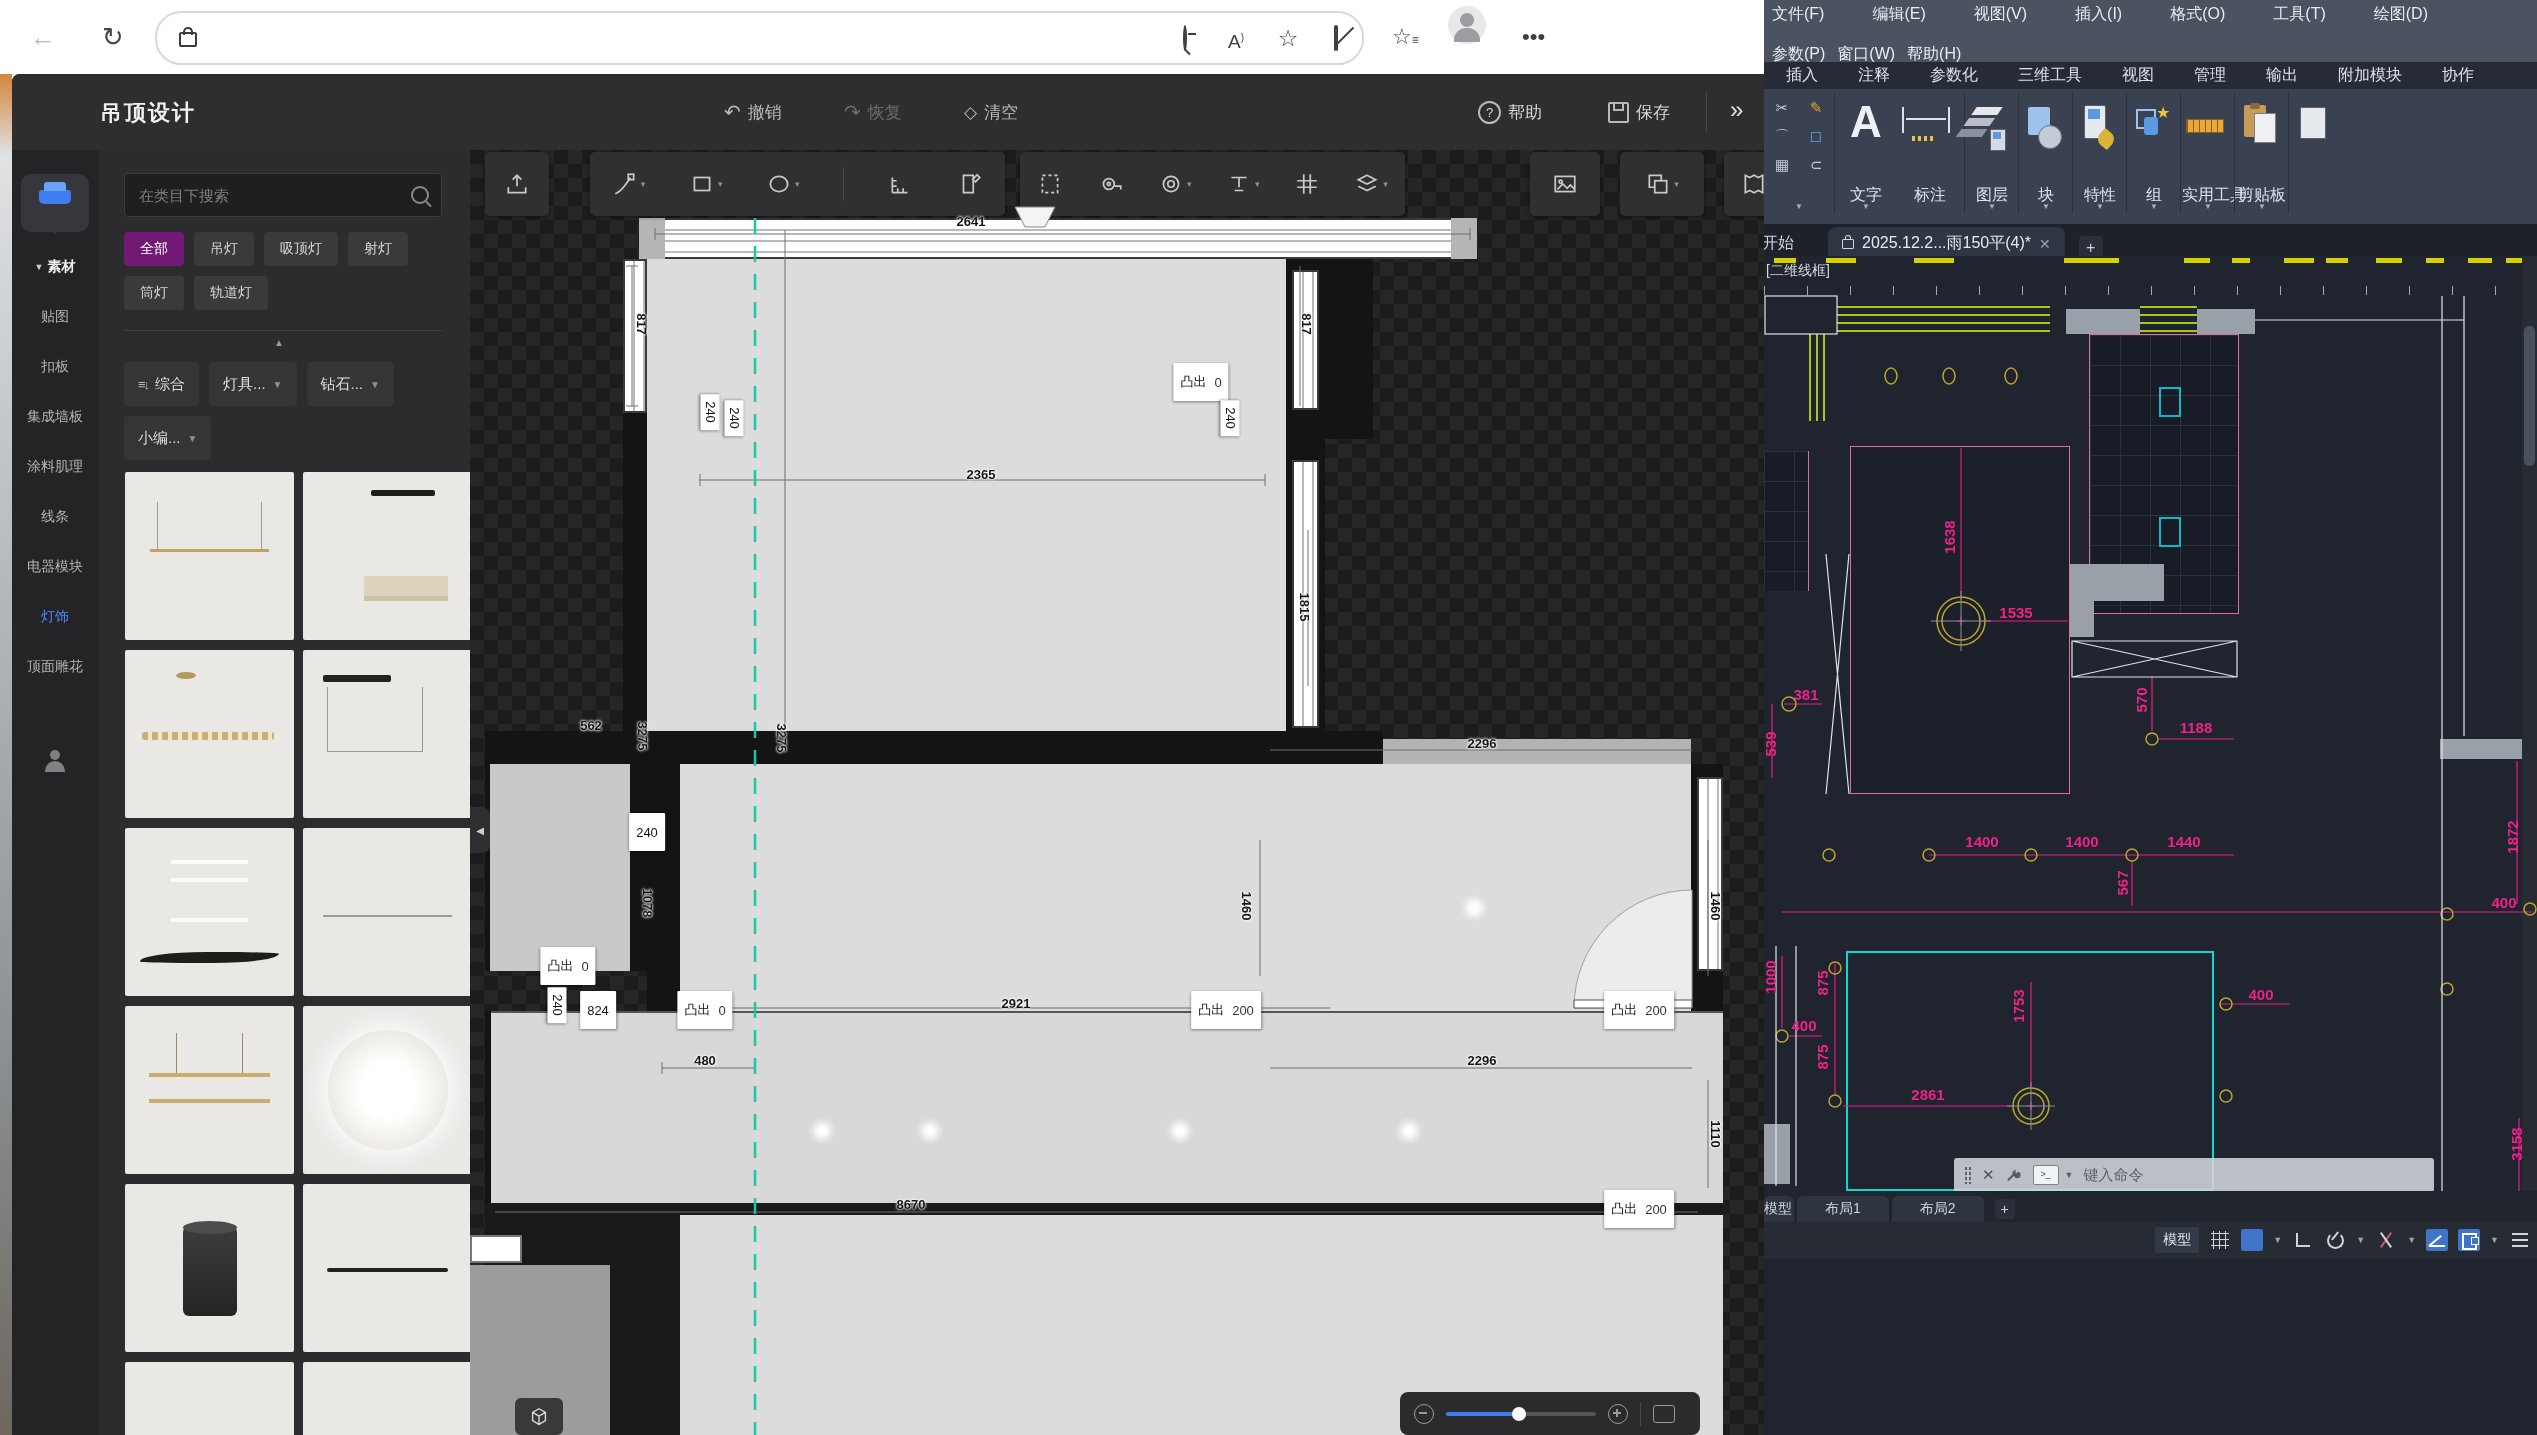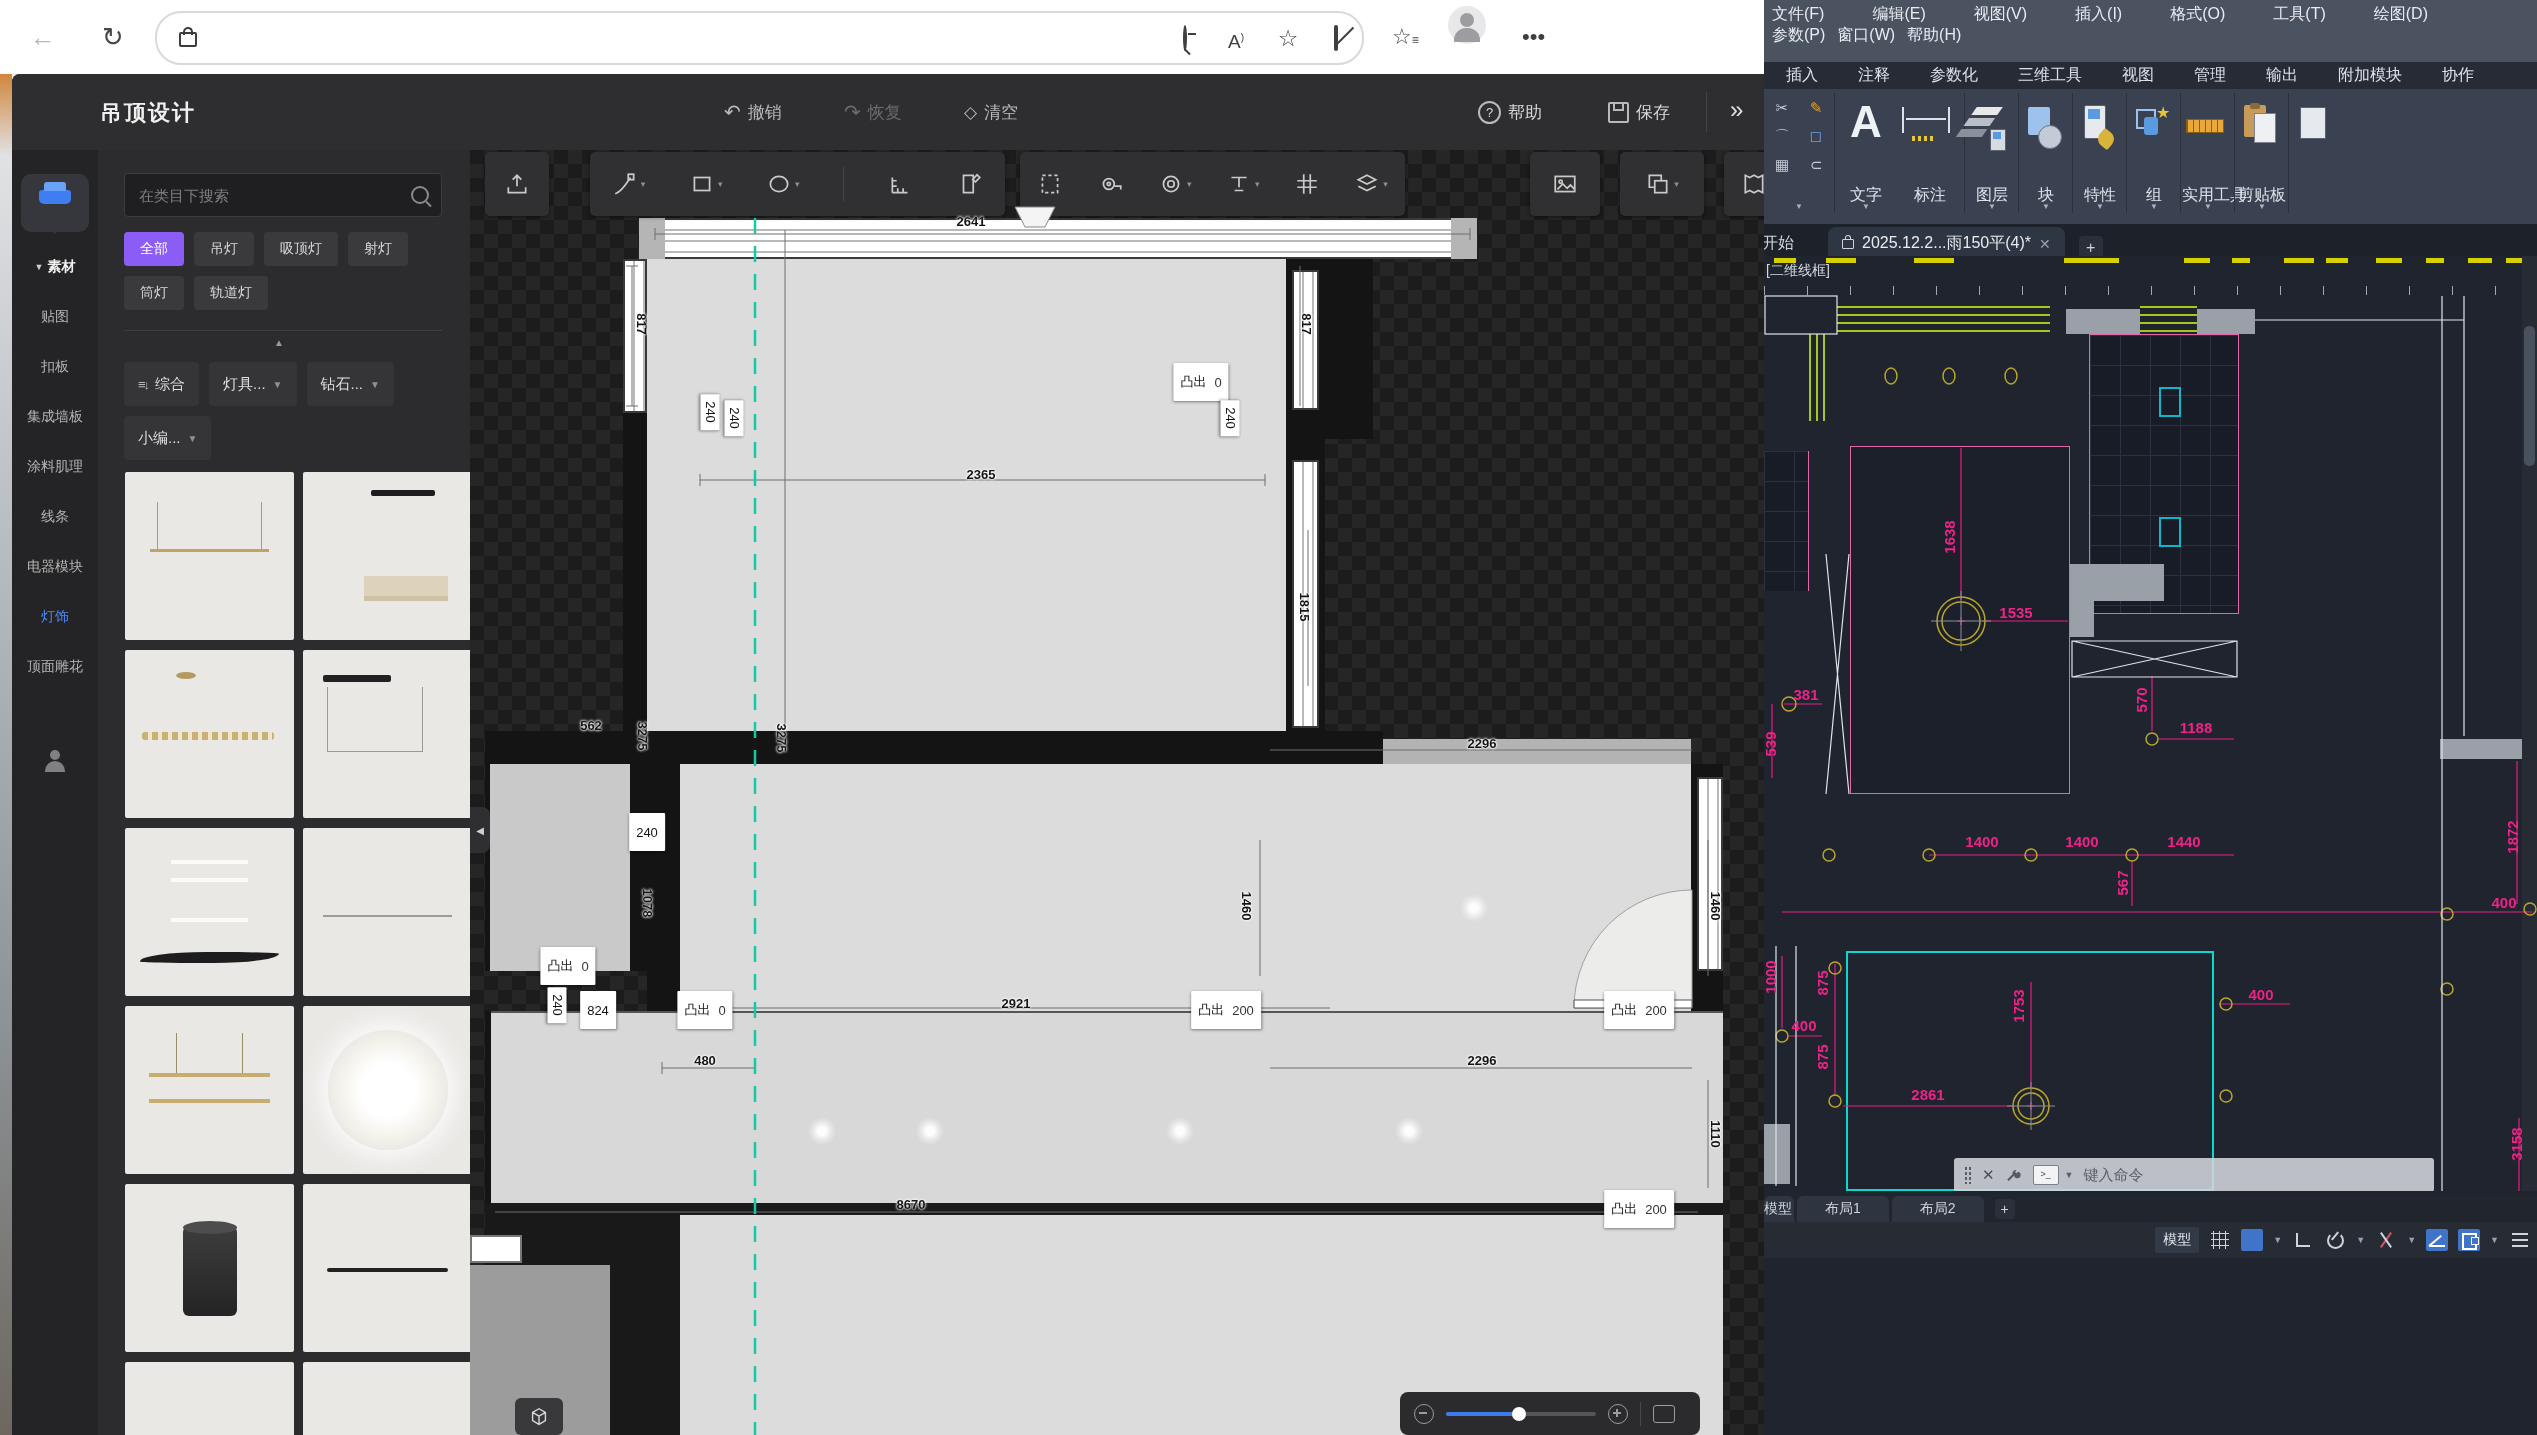--- a/index.html
+++ b/index.html
@@ -52,21 +52,21 @@
   .person::after{content:"";position:absolute;left:2px;top:11px;width:20px;height:11px;border-radius:10px 10px 0 0;background:#808084;}
   
   .panel{position:absolute;left:86px;top:76px;width:372px;height:1285px;background:#2c2c2e;}
   .search{position:absolute;left:26px;top:23px;width:318px;height:44px;background:#1f1f21;border:1px solid #3c3c3e;border-radius:4px;display:flex;align-items:center;padding:0 12px;box-sizing:border-box;}
   .search input{flex:1;background:transparent;border:none;outline:none;color:#d9d9d9;font-size:15px;font-family:inherit;}
   .search input::placeholder{color:#7e7e82;}
   .mag{width:14px;height:14px;border:2px solid #8a8a8e;border-radius:50%;position:relative;}
   .mag::after{content:"";position:absolute;width:7px;height:2px;background:#8a8a8e;bottom:-3px;right:-5px;transform:rotate(45deg);}
   .chips{position:absolute;left:26px;top:82px;width:330px;display:flex;flex-wrap:wrap;gap:10px;}
   .chip{height:34px;padding:0 16px;background:#3a3a3d;color:#d6d6d6;font-size:14px;border-radius:4px;display:flex;align-items:center;}
-  .chip.on{background:#8b5cf6;color:#fff;}
+  .chip.on{background:#701a75;color:#fff;}
   .pdiv{position:absolute;left:26px;top:180px;width:318px;height:1px;background:#3e3e40;}
   .pcaret{position:absolute;left:176px;top:187px;color:#9a9a9e;font-size:10px;}
   .sortrow{position:absolute;left:26px;top:212px;display:flex;gap:10px;}
   .sortrow2{position:absolute;left:26px;top:266px;display:flex;}
   .sortbtn{height:44px;background:#353538;border-radius:4px;color:#dedede;font-size:15px;display:flex;align-items:center;gap:7px;padding:0 14px;}
   .sortbtn .ddc{color:#8f8f93;font-size:10px;}
   .sorticon{color:#b9b9bd;font-size:13px;letter-spacing:-2px;}
   .grid{position:absolute;left:27px;top:322px;width:348px;display:grid;grid-template-columns:169px 169px;gap:10px 9px;}
   .cell{width:169px;height:168px;background:#e9e8e5;border-radius:2px;overflow:hidden;position:relative;}
   .lamp{position:absolute;inset:0;}
@@ -591,21 +591,21 @@
     <div class="menubar">
       <div id="mrow1" class="mrow" style="top:4px;">
           <span class="mi">文件(F)</span>
           <span class="mi">编辑(E)</span>
           <span class="mi">视图(V)</span>
           <span class="mi">插入(I)</span>
           <span class="mi">格式(O)</span>
           <span class="mi">工具(T)</span>
           <span class="mi">绘图(D)</span>
         </div>
-      <div id="mrow2" class="mrow" style="top:25px;gap:12px;">
+      <div id="mrow2" class="mrow" style="top:44px;gap:12px;">
           <span class="mi">参数(P)</span>
           <span class="mi">窗口(W)</span>
           <span class="mi">帮助(H)</span>
         </div>
     </div>
     <div id="ribtabs" class="ribtabs">
         <span class="rtab">插入</span>
         <span class="rtab">注释</span>
         <span class="rtab">参数化</span>
         <span class="rtab">三维工具</span>

